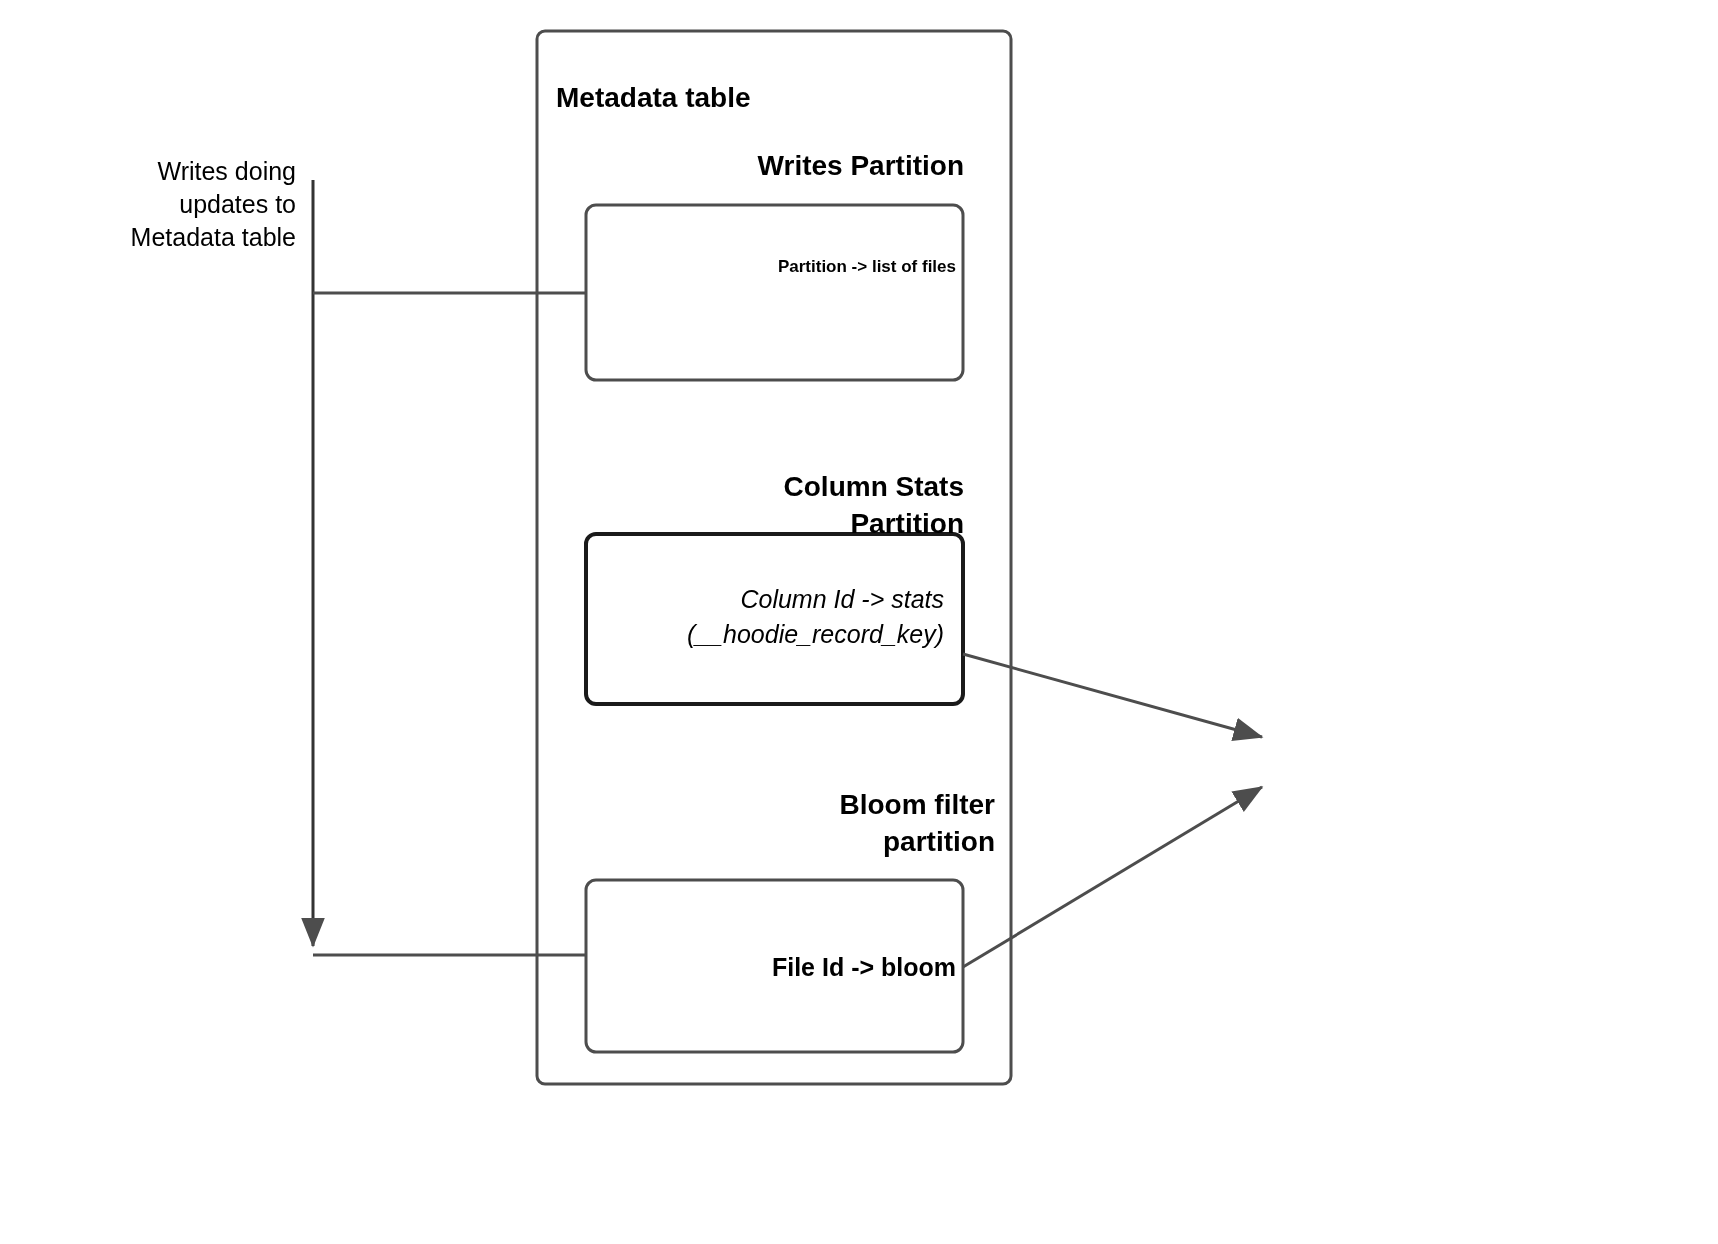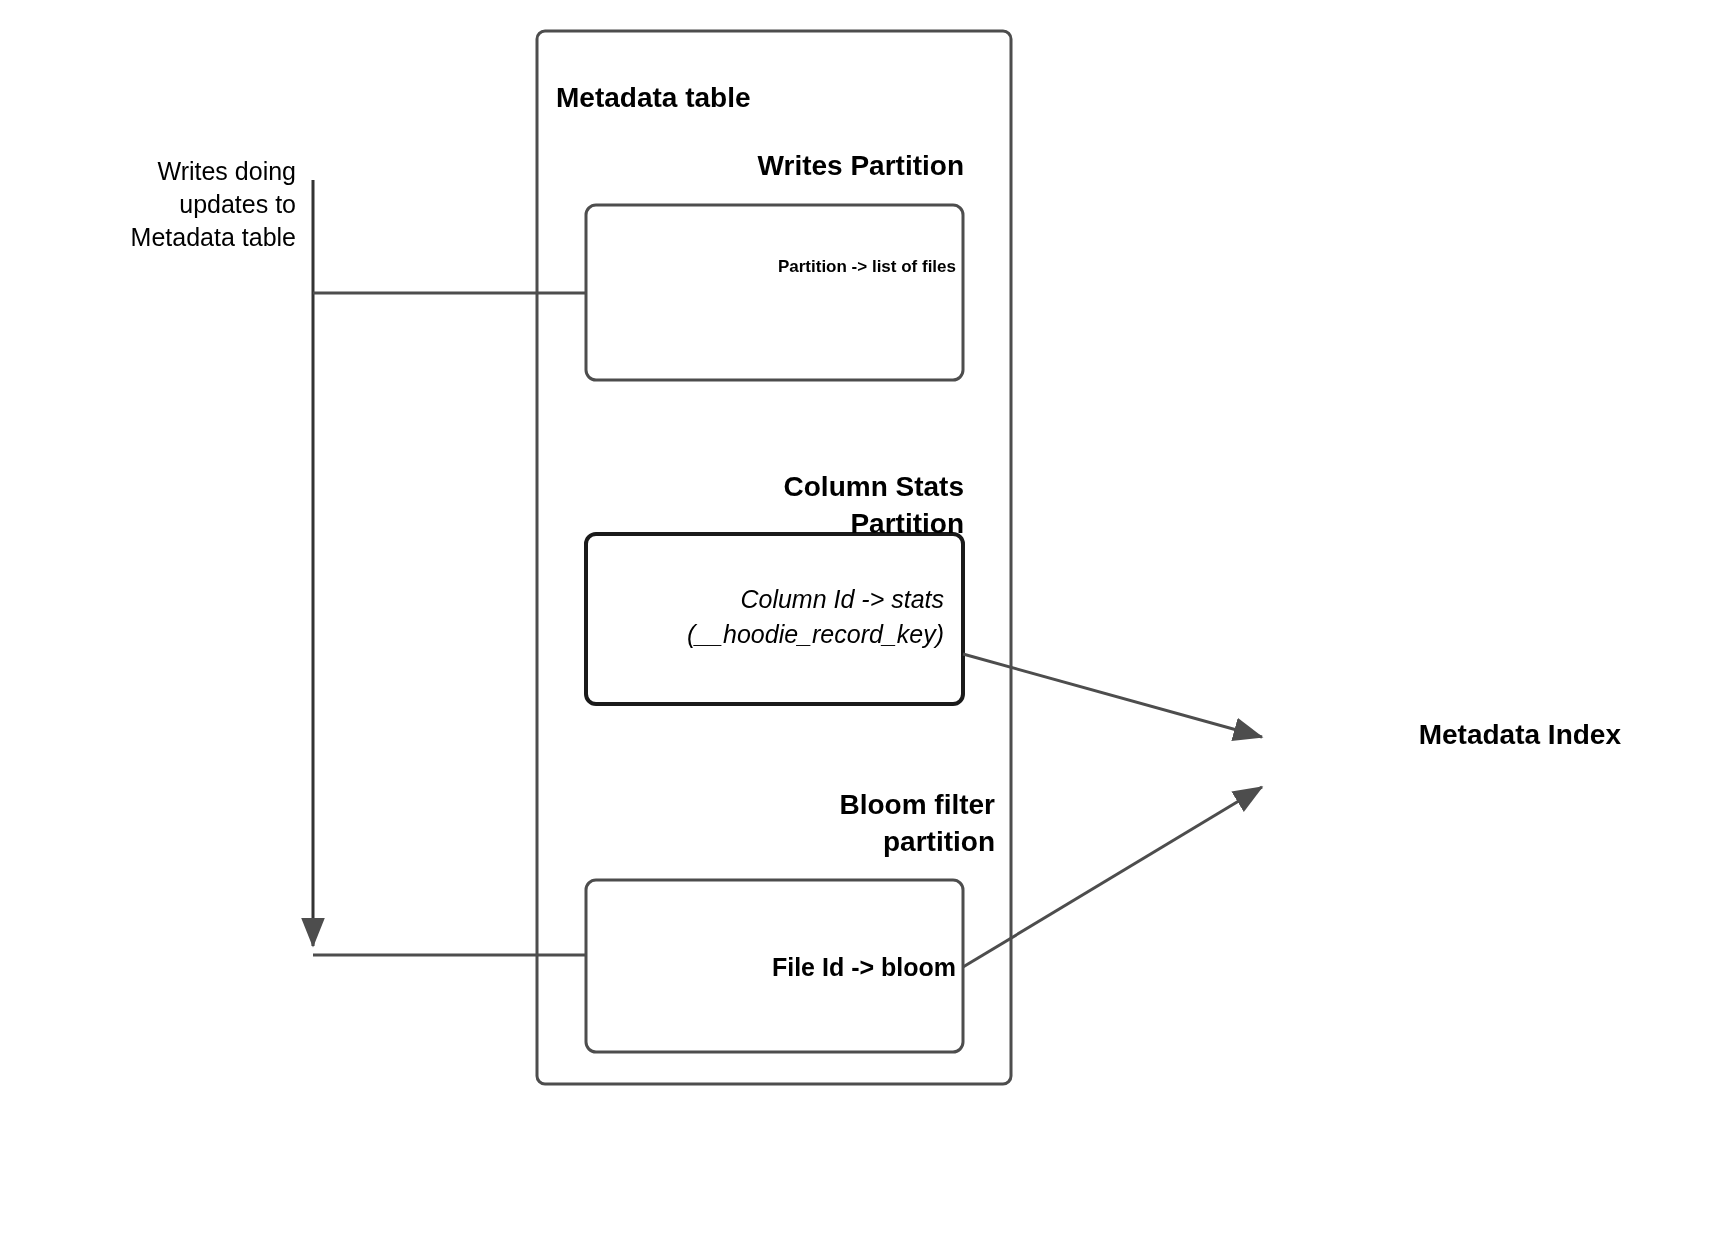--- a/index.html
+++ b/index.html
@@ -158,15 +158,14 @@
 
   <div class="txt bold" id="colstats-partition-title">Column Stats
 Partition</div>
   <div class="txt" id="colstats-box-text">Column Id  -&gt; stats
 (__hoodie_record_key)</div>
 
   <div class="txt bold" id="bloom-partition-title">Bloom filter
 partition</div>
   <div class="txt" id="bloom-box-text">File Id -&gt; bloom</div>
 
-  <div class="txt bold" id="metadata-index-title">Metadata Index</div>
 
 </div>
 
 </body></html>

